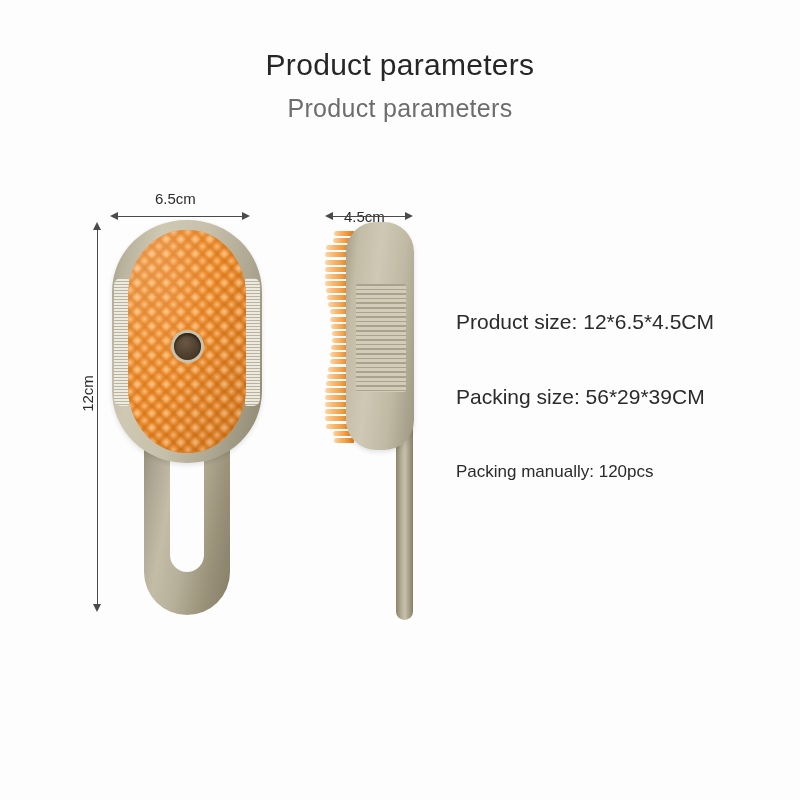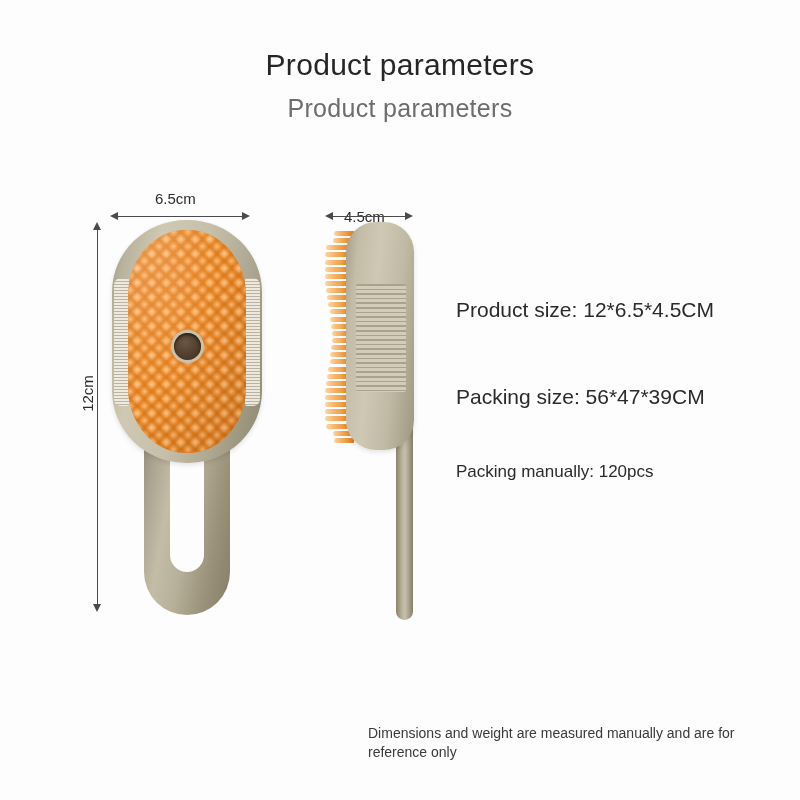--- a/index.html
+++ b/index.html
@@ -383,19 +383,18 @@
         <div class="bristle" style="top: 186.467px; width: 28.9px; background: linear-gradient(to left, rgb(221, 125, 27) 0%, rgb(239, 154, 63) 38%, rgb(248, 183, 111) 72%, rgb(253, 215, 166) 100%);"></div>
         <div class="bristle" style="top: 193.6px; width: 28.1px; background: linear-gradient(to left, rgb(221, 125, 27) 0%, rgb(239, 154, 63) 38%, rgb(248, 183, 111) 72%, rgb(253, 215, 166) 100%);"></div>
         <div class="bristle" style="top: 200.733px; width: 21.1px; background: linear-gradient(to left, rgb(221, 125, 27) 0%, rgb(239, 154, 63) 38%, rgb(248, 183, 111) 72%, rgb(253, 215, 166) 100%);"></div>
         <div class="bristle" style="top: 207.867px; width: 20px; background: linear-gradient(to left, rgb(221, 125, 27) 0%, rgb(239, 154, 63) 38%, rgb(248, 183, 111) 72%, rgb(253, 215, 166) 100%);"></div>
       </div>
     <div class="side-body">
       <div class="side-ribs"></div>
     </div>
   </div>
 
-  <div class="spec" style="left:456px; top:298px;">Product size: 12*6.5*4.5CM</div>
-  <div class="spec" style="left:456px; top:385px;">Packing size: 56*47*39CM</div>
+  <div class="spec" style="left:456px; top:310px;">Product size: 12*6.5*4.5CM</div>
+  <div class="spec" style="left:456px; top:385px;">Packing size: 56*29*39CM</div>
   <div class="spec spec-small" style="left:456px; top:462px;">Packing manually: 120pcs</div>
 
-  <div class="footer">Dimensions and weight are measured manually and are for reference only</div>
 
 </div>
 
 </body></html>

